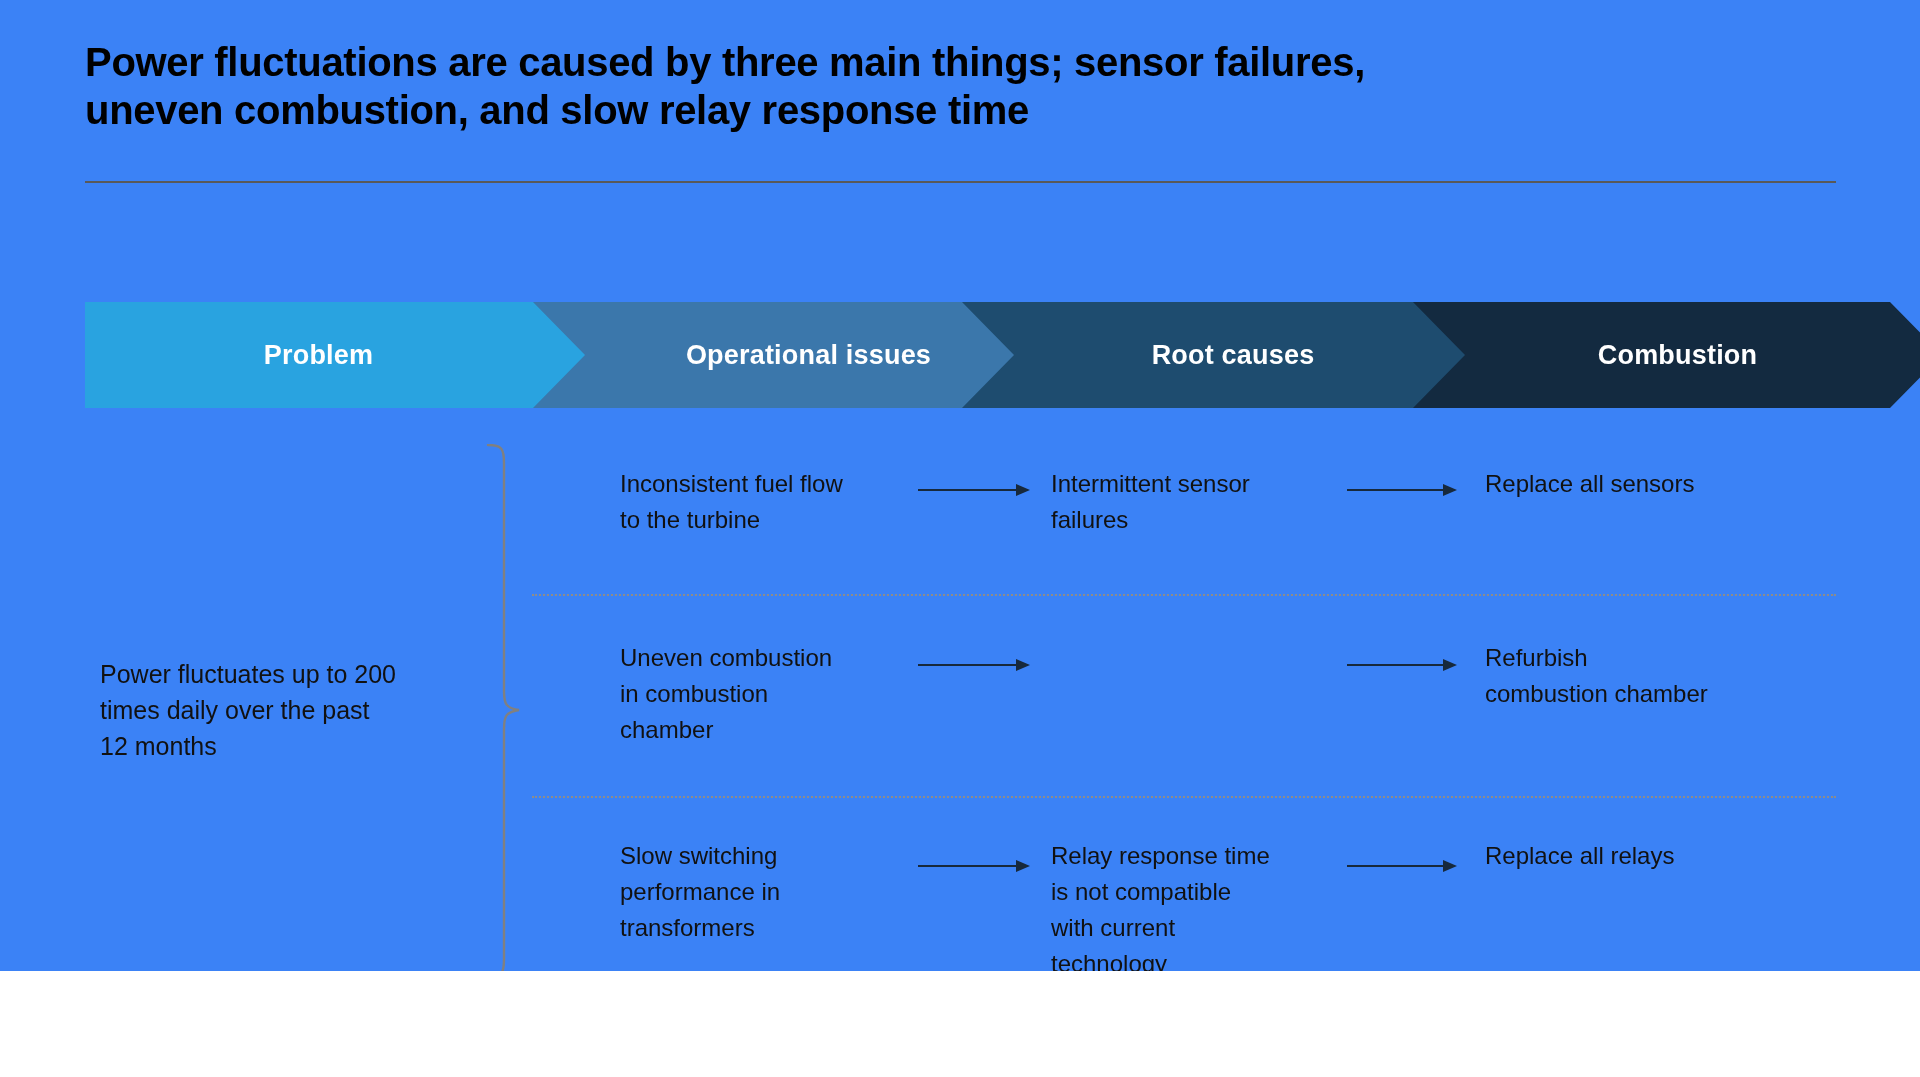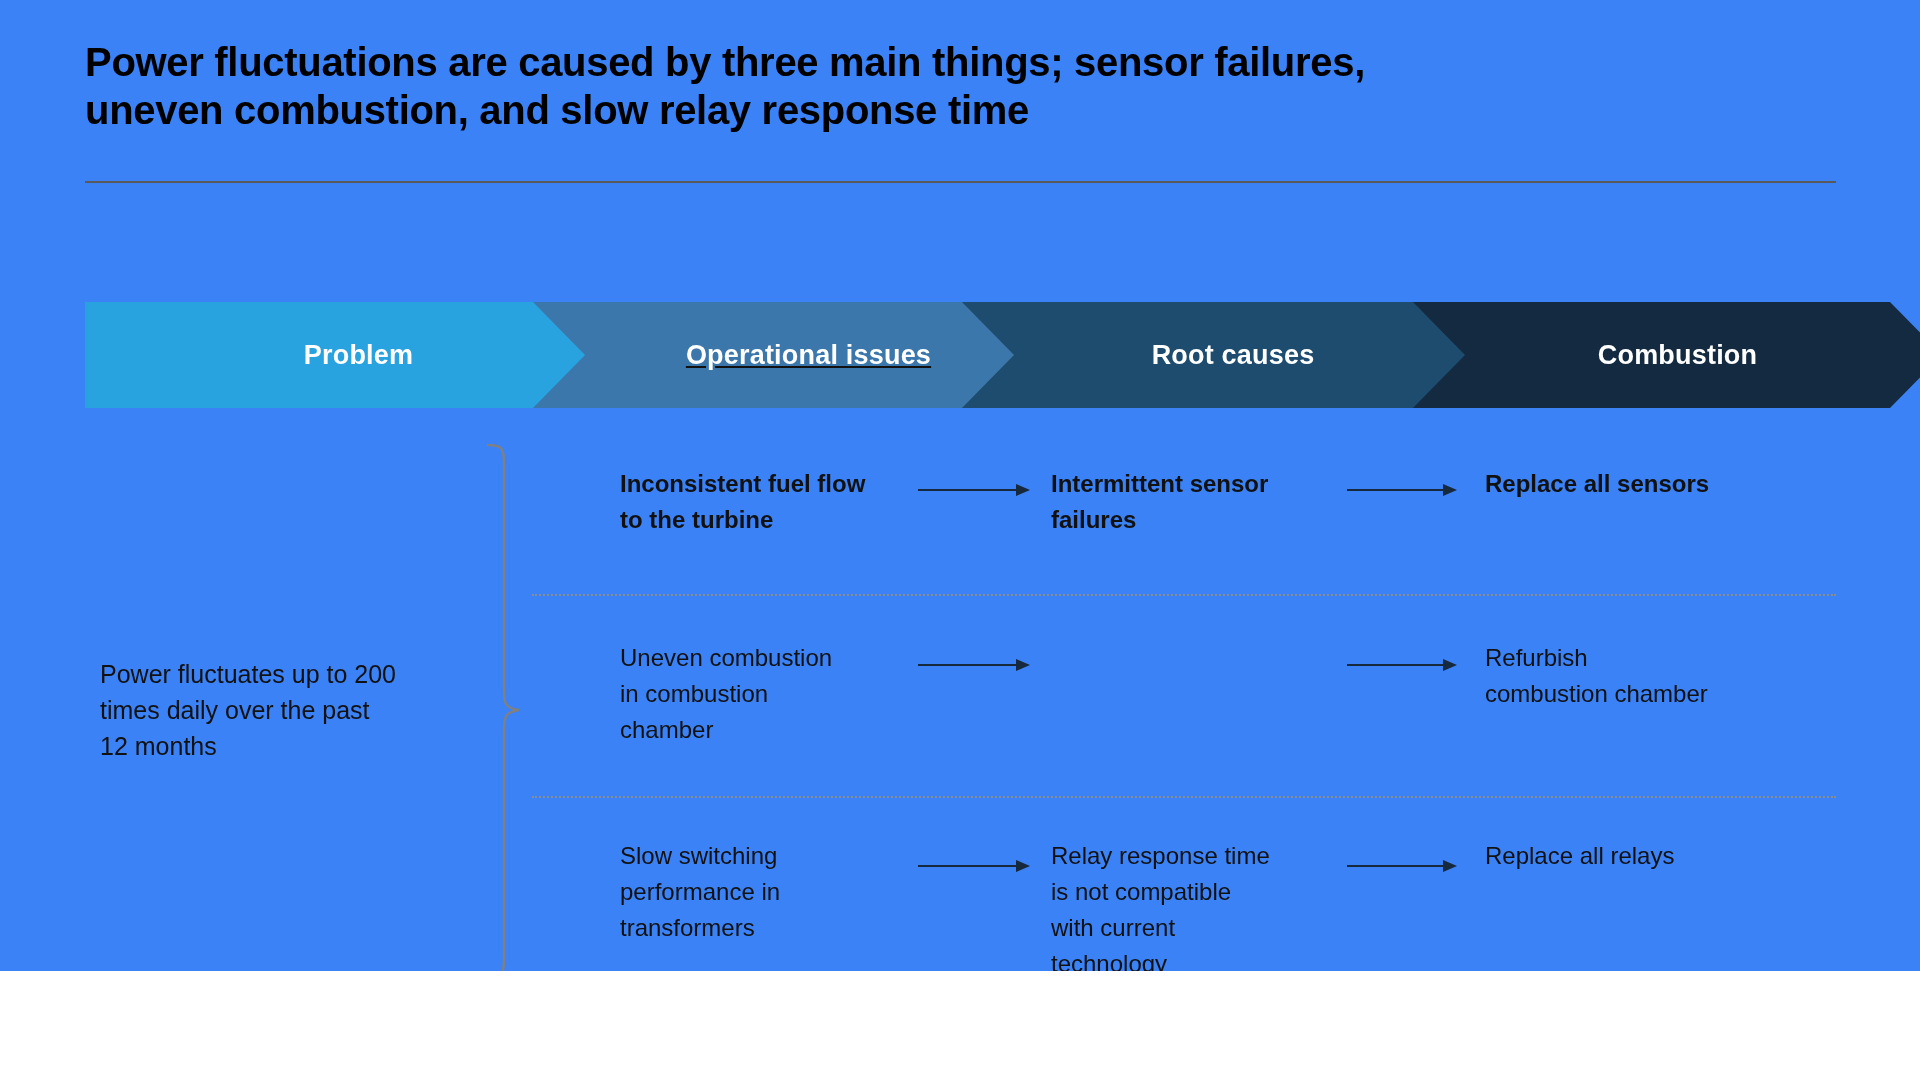--- a/index.html
+++ b/index.html
@@ -8,41 +8,41 @@
     font-family:"Liberation Sans", sans-serif;color:#111;
   }
   .title{
     position:absolute;left:85px;top:38px;width:1720px;margin:0;
     font-size:40px;font-weight:700;line-height:48px;letter-spacing:-0.3px;color:#000;
     white-space:pre-line;
   }
   .title-rule{position:absolute;left:85px;top:181px;width:1751px;height:2px;background:var(--color-title_rule,#595959);}
   
   .chevron-band{position:absolute;left:85px;top:302px;width:1753px;height:106px;}
-  .chevron{position:absolute;top:0;height:106px;display:flex;align-items:center;justify-content:center;padding-left:40px;}
+  .chevron{position:absolute;top:0;height:106px;display:flex;align-items:center;justify-content:center;}
   .chevron span{color:#fff;font-size:27px;font-weight:700;letter-spacing:0.2px;}
   .chev-first{clip-path:polygon(0 0, calc(100% - 52px) 0, 100% 50%, calc(100% - 52px) 100%, 0 100%);padding-right:52px;}
   .chev-mid{clip-path:polygon(0 0, calc(100% - 52px) 0, 100% 50%, calc(100% - 52px) 100%, 0 100%, 52px 50%);padding:0 52px;}
   .c1{left:0;width:467px;}
-  .c2{left:448px;width:447px;text-decoration:underline;}
+  .c2{left:448px;width:447px;}
   .c3{left:877px;width:438px;}
   .c4{left:1328px;width:425px;}
   
   .problem-text{position:absolute;left:100px;top:656px;width:360px;font-size:25px;line-height:36px;white-space:pre-line;}
   .brace{position:absolute;left:486px;top:444px;}
   
   .dotted{position:absolute;left:532px;width:1304px;height:0;border-top:2px dotted var(--color-divider_dotted,#8c8c8c);}
   .d1{top:594px;}
   .d2{top:796px;}
   
   .cell{position:absolute;font-size:24px;line-height:36px;white-space:pre-line;}
   .col-op{left:620px;width:300px;}
   .col-rc{left:1051px;width:310px;}
   .col-sol{left:1485px;width:350px;}
-  .r1{top:466px;font-weight:bold;}
+  .r1{top:466px;}
   .r2{top:640px;}
   .r3{top:838px;}
   
   .arrow{position:absolute;height:12px;}
   .a1{left:918px;width:112px;}
   .a2{left:1347px;width:110px;}
   .ar1{top:484px;}
   .ar2{top:659px;}
   .ar3{top:860px;}
   .arrow .shaft{position:absolute;left:0;right:12px;top:5px;height:2px;background:var(--color-arrow,#17293c);}

